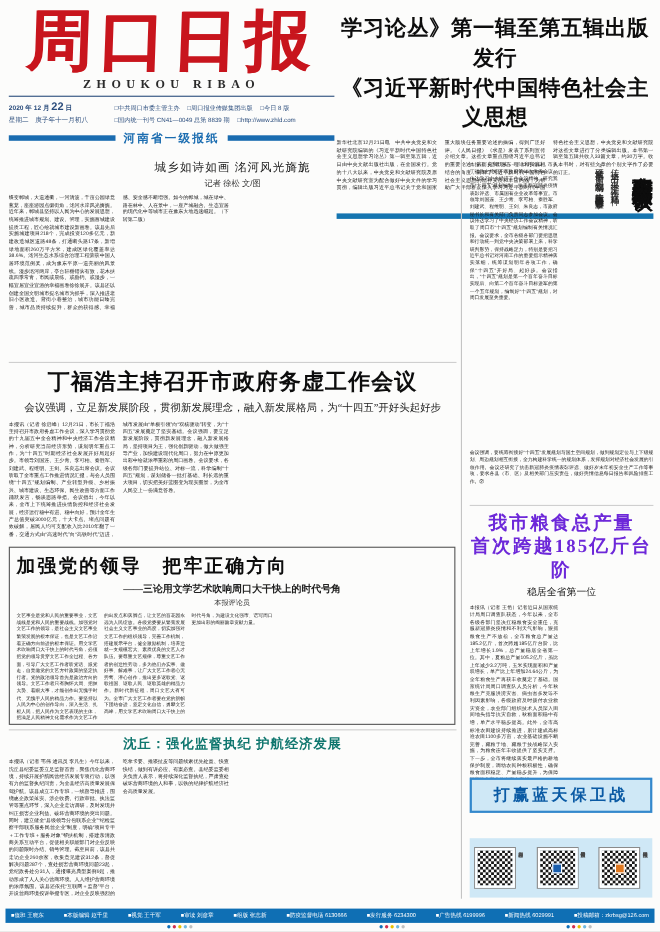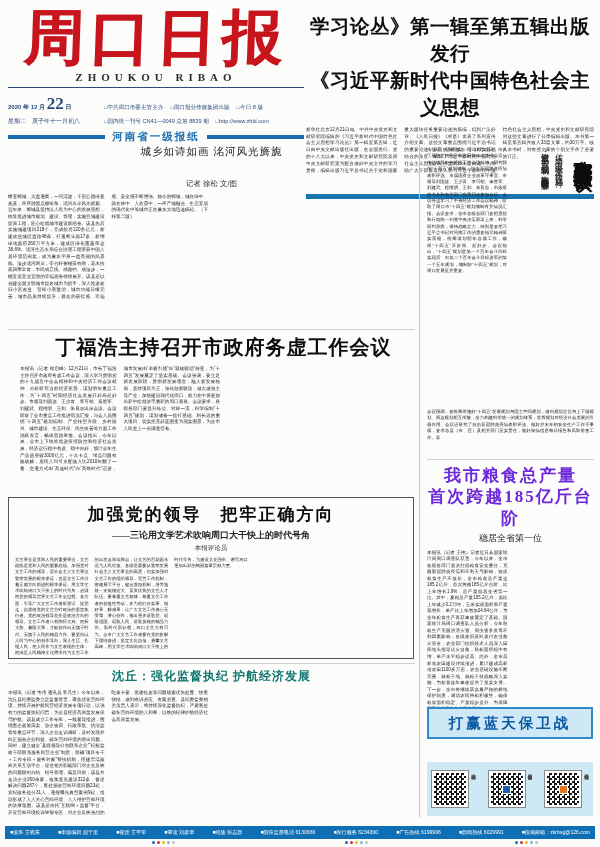--- a/index.html
+++ b/index.html
@@ -11,58 +11,58 @@
   .mast-left { position:absolute; left:8px; top:4px; width:296px; }
   .paper-title { font-family:"DejaVu Serif", serif; font-weight:bold; color:#c8151d;
                  font-size:60px; letter-spacing:6px; text-align:center; line-height:1.1;
                  text-shadow:1px 0 #c8151d; transform:skewX(-2deg); }
   .paper-pinyin { font-family:"Liberation Serif", serif; font-weight:bold; font-size:11px;
                   letter-spacing:5px; text-align:center; color:#2b2b2b; margin-top:1px; }
   .dateline { border-top:1.5px solid #2a4c7c; margin-top:4px; padding-top:2px;
               color:#2a4c7c; font-size:6px; }
   .date-row { display:flex; align-items:baseline; line-height:1.6; }
   .date-main { width:96px; white-space:nowrap; font-weight:bold; }
-  .date-main .day { font-size:17px; font-family:Liberation Serif, serif; }
+  .date-main .day { font-size:10px; font-family:Liberation Sans, sans-serif; }
   .info-items { display:flex; gap:7px; white-space:nowrap; font-size:5.6px; }
   .grade-row { display:flex; align-items:center; margin-top:3px; }
   .grade-bar { flex:1; height:4.5px; background:#1a6cb0; }
   .grade-label { font-size:10.5px; font-weight:bold; color:#1a6cb0; margin:0 7px; letter-spacing:2px; }
 
   .mast-right { position:absolute; left:306px; top:14px; width:288px; }
   .tr-head { font-family:"Liberation Serif", serif; font-weight:bold; font-size:19.5px;
              line-height:1.38; text-align:center; letter-spacing:0.5px; color:#0d0d0d; }
   .tr-body { margin-top:5px; height:62px; overflow:hidden; column-count:3; column-gap:7px;
              font-size:4.6px; line-height:1.5; text-align:justify; color:#222; }
   .tr-rule { height:5px; background:#1575b0; margin-top:5px; }
 
   
   .kicker { font-size:10.5px; font-weight:normal; text-align:center; letter-spacing:1px; }
   .headline-xl { font-family:"Liberation Serif", serif; font-weight:bold; font-size:26px;
                  text-align:center; letter-spacing:1px; margin-top:2px; color:#0d0d0d; }
   .headline-lg { font-family:"Liberation Serif", serif; font-weight:bold; font-size:20px;
                  text-align:center; letter-spacing:1px; color:#0d0d0d; }
   .headline-md { font-family:"Liberation Serif", serif; font-weight:bold; font-size:12px;
                  text-align:center; letter-spacing:1px; color:#0f766e; }
-  .byline { font-size:7.5px; text-align:center; margin-top:20px; color:#333; }
+  .byline { font-size:7.5px; text-align:center; margin-top:3px; color:#333; }
   .subhead { font-family:"Liberation Serif", serif; font-size:9.5px; text-align:center;
              margin-top:4px; color:#222; }
   .colbody { text-align:justify; font-size:4.6px; line-height:1.45; color:#1c1c1c;
              overflow:hidden; column-fill:auto; }
 
   .sec-lead { position:absolute; left:8px; top:145px; width:407px; }
   .sec-lead .colbody { margin-top:5px; height:112px; column-count:4; column-gap:7px; }
   .rule-1 { position:absolute; left:8px; top:329px; width:407px; border-top:1px solid #cfcfcf; }
 
-  .sec-gov { position:absolute; left:20px; top:334px; width:407px; }
+  .sec-gov { position:absolute; left:8px; top:334px; width:407px; }
   .sec-gov .colbody { margin-top:5px; height:108px; column-count:4; column-gap:7px; }
 
   .sec-editorial { position:absolute; left:8px; top:497px; width:406px; height:162px;
                    border:1px solid #555; padding:5px 6px; }
   .sec-editorial .headline-ed { font-family:"Liberation Serif", serif; font-weight:bold;
-                   font-size:17px; text-align:center; letter-spacing:2px; color:#0d0d0d; }
+                   font-size:17px; letter-spacing:2px; color:#0d0d0d; }
   .sec-editorial .subhead { font-size:9px; margin-top:3px; font-weight:bold; }
   .sec-editorial .byline { font-size:6.5px; margin-top:2px; }
   .sec-editorial .colbody { margin-top:4px; height:101px; column-count:5; column-gap:6px; font-size:4.3px; }
 
   .rule-2 { position:absolute; left:8px; top:663px; width:407px; border-top:1px solid #cfcfcf; }
   .sec-shenqiu { position:absolute; left:8px; top:668px; width:407px; }
   .sec-shenqiu .colbody { margin-top:5px; height:128px; column-count:4; column-gap:7px; }
 
   .vdiv { position:absolute; left:419px; top:145px; height:672px; border-left:1px solid #c4c4c4; }
 
@@ -160,20 +160,21 @@
 
   <div class="sec-lead">
     <div class="kicker">城乡如诗如画 洺河风光旖旎</div>
     <div class="byline">记者 徐松 文/图</div>
     <div class="colbody">蝶变郸城，大道通衢，一河清波，千亩公园绿意葱茏，座座游园点缀街角，洺河水岸风光旖旎。近年来，郸城县坚持以人民为中心的发展思想，统筹推进城市规划、建设、管理，实施百城建设提质工程，匠心绘就城市建设新画卷。该县先后实施城建项目218个，完成投资120多亿元，新建改造城区道路48条，打通断头路17条，新增绿地面积260万平方米，建成区绿化覆盖率达38.6%。洺河生态水系综合治理工程荣获中国人居环境范例奖，成为豫东平原一道亮丽的风景线。漫步洺河两岸，亭台轩榭错落有致，花木扶疏四季常青，市民或晨练、或垂钓、或漫步，一幅宜居宜业宜游的幸福画卷徐徐展开。该县还以创建全国文明城市提名城市为抓手，深入推进老旧小区改造、背街小巷整治，城市功能日臻完善，城市品质持续提升，群众的获得感、幸福感、安全感不断增强。如今的郸城，城在绿中、路在林中、人在景中，一座产城融合、生态宜居的现代化中等城市正在豫东大地迅速崛起。（下转第二版）</div>
   </div>
   <div class="rule-1"></div>
 
   <div class="sec-gov">
     <div class="headline-lg">丁福浩主持召开市政府务虚工作会议</div>
+    <div class="subhead">会议强调，立足新发展阶段，贯彻新发展理念，融入新发展格局，为“十四五”开好头起好步</div>
     <div class="colbody">本报讯（记者 徐启峰）12月21日，市长丁福浩主持召开市政府务虚工作会议，深入学习贯彻党的十九届五中全会精神和中央经济工作会议精神，分析研究当前经济形势，谋划明年重点工作，为“十四五”时期经济社会发展开好局起好步。市领导刘国连、王少青、李可柏、秦胜军、刘建武、程维明、王剑、朱良志出席会议。会议听取了全市重点工作推进情况汇报，与会人员围绕“十四五”规划编制、产业转型升级、乡村振兴、城市建设、生态环保、民生改善等方面工作踊跃发言，畅谈思路举措。会议指出，今年以来，全市上下统筹推进疫情防控和经济社会发展，经济运行稳中有进、稳中向好，预计全年生产总值突破3000亿元，十大卡点、堵点问题有效破解，居民人均可支配收入比2010年翻了一番，交通方式由“高速时代”向“高铁时代”迈进，城市发展由“单极引领”向“双核驱动”转变，为“十四五”发展奠定了坚实基础。会议强调，要立足新发展阶段，贯彻新发展理念，融入新发展格局，坚持项目为王，强化创新驱动，做大做强主导产业，加快建设现代化周口，努力在中原更加出彩中绘就浓墨重彩的周口画卷。会议要求，各级各部门要提升站位、对标一流，科学编制“十四五”规划，谋划储备一批打基础、利长远的重大项目，切实把美好蓝图变为现实图景，为全市人民交上一份满意答卷。</div>
   </div>
 
   <div class="sec-editorial">
     <div class="headline-ed">加强党的领导　把牢正确方向</div>
     <div class="subhead">——三论用文学艺术吹响周口大干快上的时代号角</div>
     <div class="byline">本报评论员</div>
     <div class="colbody">文艺事业是党和人民的重要事业，文艺战线是党和人民的重要战线。加强党对文艺工作的领导，是社会主义文艺事业繁荣发展的根本保证，也是文艺工作沿着正确方向前进的根本保证。用文学艺术吹响周口大干快上的时代号角，必须把党的领导贯穿文艺工作全过程、各方面，引导广大文艺工作者听党话、跟党走，自觉做党的文艺方针政策的坚定执行者。党的政治领导首先是政治方向的领导。文艺工作者只有胸怀大局、把握大势、着眼大事，才能创作出无愧于时代、无愧于人民的精品力作。要坚持以人民为中心的创作导向，深入生活、扎根人民，把人民作为文艺表现的主体，把满足人民精神文化需求作为文艺工作的出发点和落脚点，让文艺的百花园永远为人民绽放。各级党委要从繁荣发展社会主义文艺事业的高度，切实加强对文艺工作的组织领导，完善工作机制，搭建展示平台，健全激励机制，培养造就一支规模宏大、素质优良的文艺人才队伍。要尊重文艺规律，尊重文艺工作者的创造性劳动，多为他们办实事、做好事、解难事，让广大文艺工作者心无旁骛、潜心创作，推出更多讴歌党、讴歌祖国、讴歌人民、讴歌英雄的精品力作。新时代新征程，周口文艺大有可为。全市广大文艺工作者要在党的旗帜下团结奋进，坚定文化自信，勇攀文艺高峰，用文学艺术吹响周口大干快上的时代号角，为建设文化强市、谱写周口更加出彩的绚丽篇章贡献力量。</div>
   </div>
   <div class="rule-2"></div>

